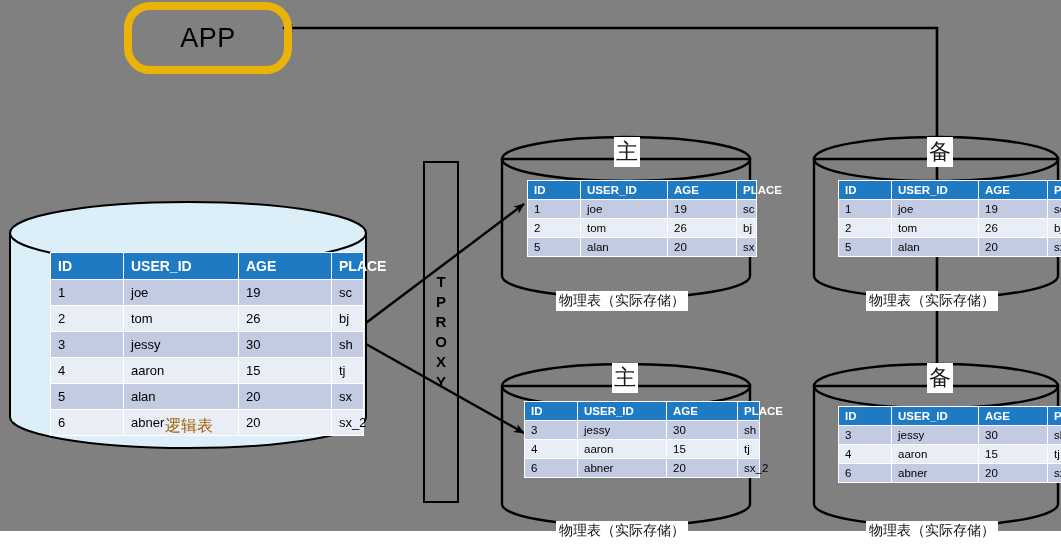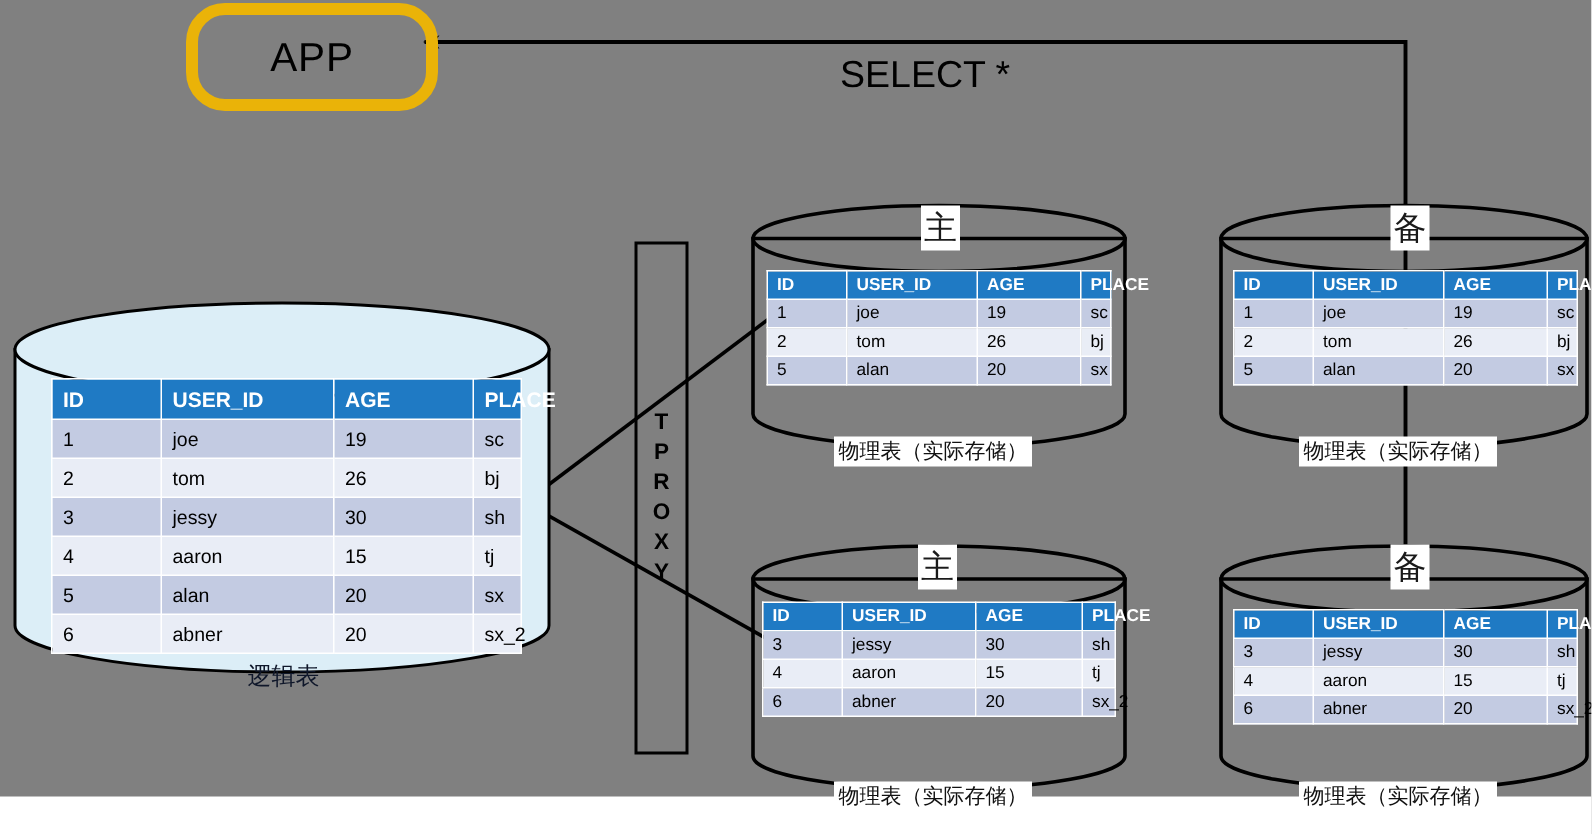--- a/index.html
+++ b/index.html
@@ -107,20 +107,21 @@
     z-index: 3;
   }
 
   
   table.dt {
     position: absolute;
     border-collapse: collapse;
     background: transparent;
     z-index: 3;
     table-layout: fixed;
+    margin-left: 16px;
   }
   table.dt th {
     background: #1F7AC4;
     color: #ffffff;
     font-weight: bold;
     text-align: left;
     border: 1px solid #ffffff;
   }
   table.dt td {
     color: #000000;
@@ -144,23 +145,23 @@
   .shardkey-label {
     position: absolute;
     left: 208px; top: 214px;
     font-size: 17px;
     color: #111;
     white-space: nowrap;
     z-index: 3;
   }
   .logical-caption {
     position: absolute;
-    left: 165px; top: 441px;
+    left: 165px; top: 416px;
     font-size: 16px;
-    color: #0f172a;
+    color: #a16207;
     z-index: 3;
     white-space: nowrap;
   }
 </style>
 </head>
 <body>
 
 <div id="canvas">
 
   <div class="bg-gray"></div>
@@ -419,15 +420,14 @@
           <td>20</td>
           <td>sx_2</td>
         </tr>
     </tbody>
   </table>
   <div class="cap-label" style="left:866px; top:521px;">物理表（实际存储）</div>
 
   <div class="app-box">
     <span class="app-label">APP</span>
   </div>
-  <div class="select-label">SELECT *</div>
 
 </div>
 
 </body></html>

